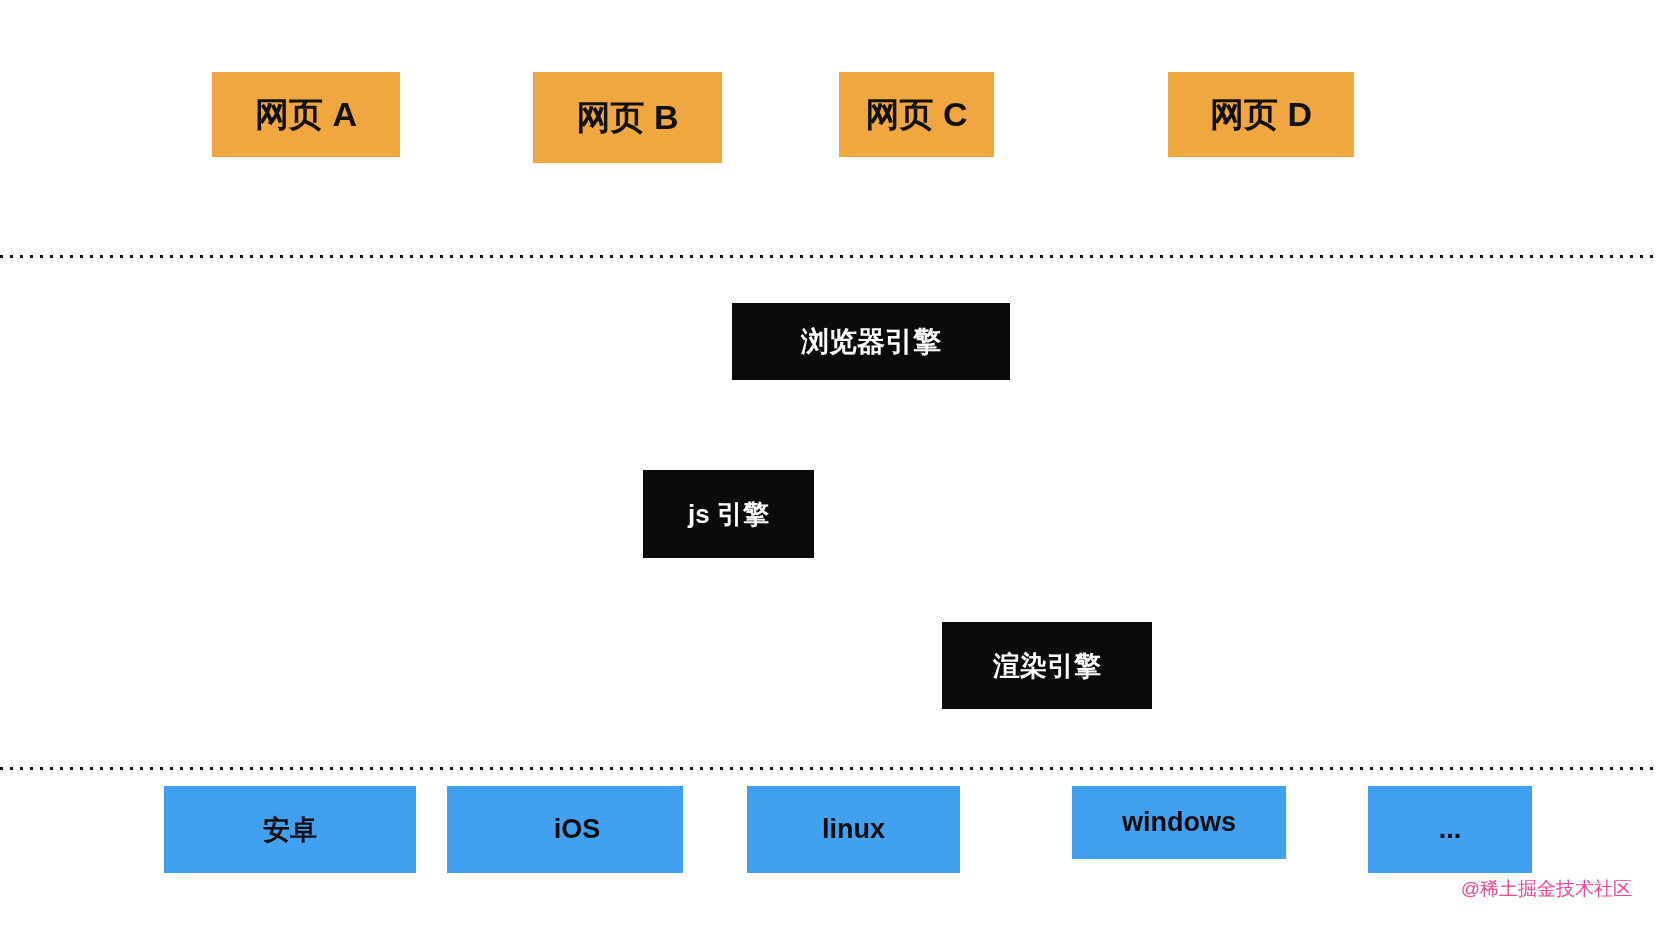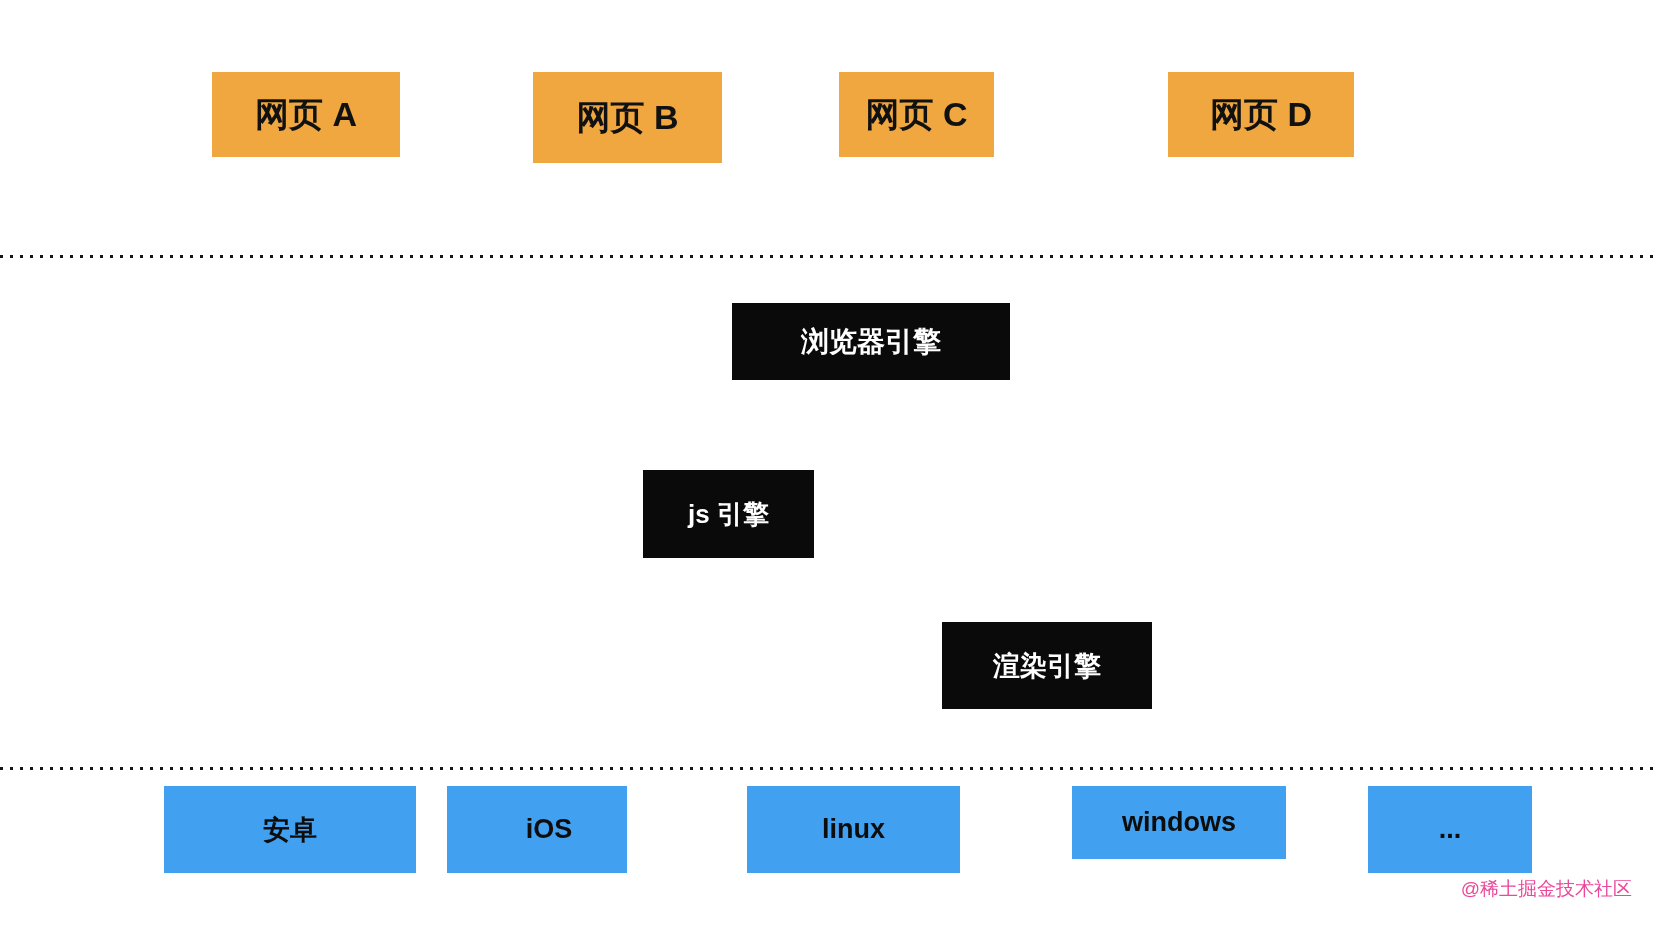--- a/index.html
+++ b/index.html
@@ -57,21 +57,21 @@
   .dom-api-impl     { left: 532px; top: 622px; width: 273px; height: 87px;  font-size: 27px; }
   .rendering-impl   { left: 942px; top: 622px; width: 210px; height: 87px;  font-size: 27px; }
 
   
   .platform {
     background: #41A0F0;
     color: #0d0d0d;
     font-size: 27px;
   }
   .platform-android { left: 164px;  top: 786px; width: 252px; height: 87px; }
-  .platform-ios     { left: 447px;  top: 786px; width: 180px; height: 87px; padding-left: 24px; }
+  .platform-ios     { left: 447px;  top: 786px; width: 236px; height: 87px; padding-left: 24px; }
   .platform-linux   { left: 747px;  top: 786px; width: 213px; height: 87px; }
   .platform-windows { left: 1072px; top: 786px; width: 214px; height: 73px; }
   .platform-more    { left: 1368px; top: 786px; width: 164px; height: 87px; }
 
   
   .watermark {
     position: absolute;
     left: 1438px;
     top: 876px;
     width: 194px;

